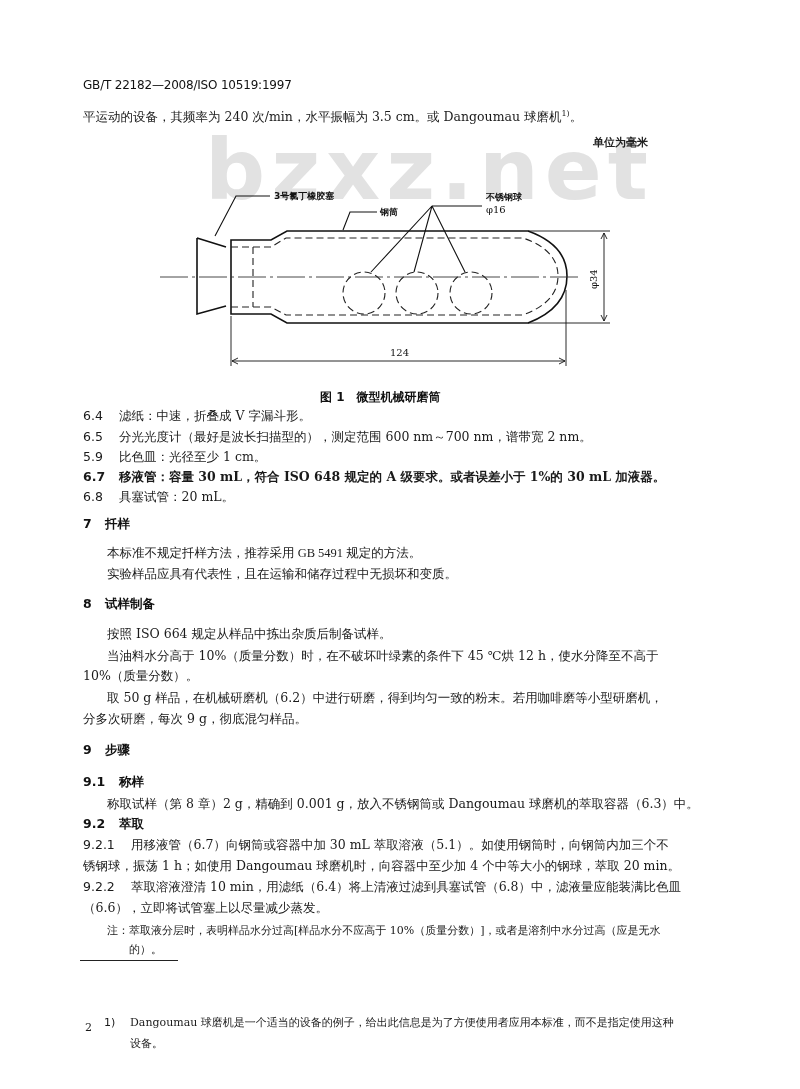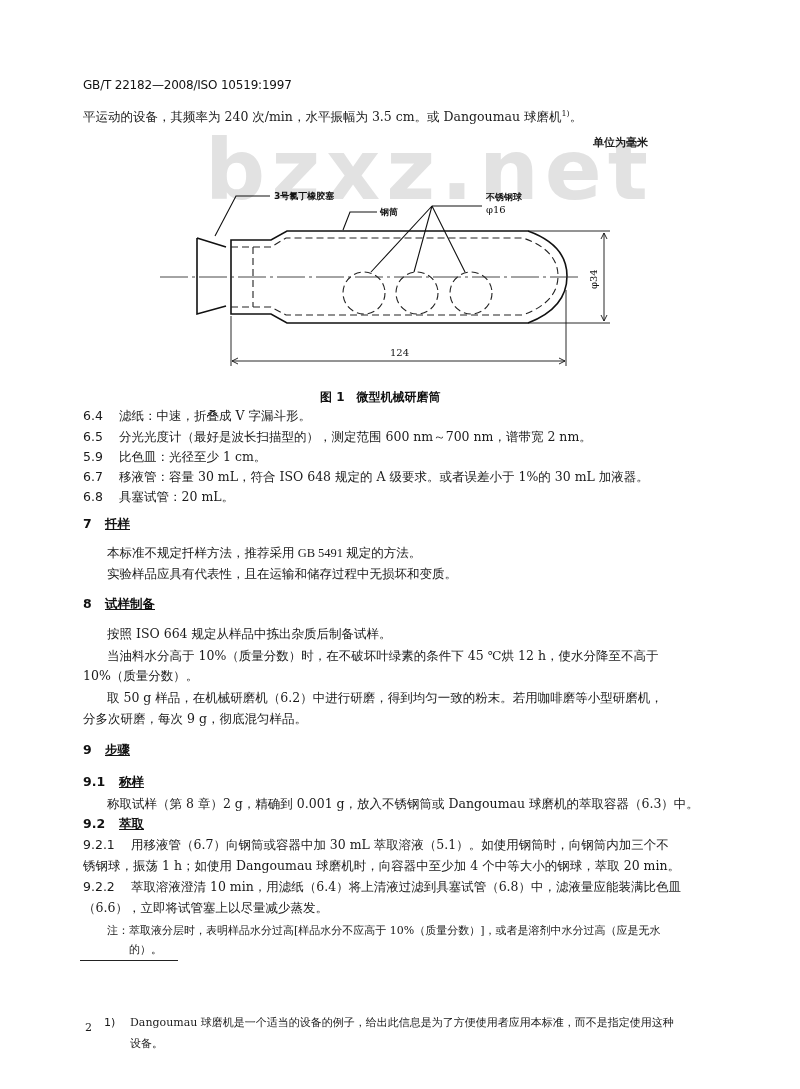--- a/index.html
+++ b/index.html
@@ -7,21 +7,21 @@
       width: 800px; height: 1089px; position: relative; overflow: hidden;
       font-family: "DejaVu Serif", "Liberation Serif", serif;
       color: #1a1a1a;
     }
     .abs { position: absolute; white-space: nowrap; }
     .header {
       left: 83px; top: 78px; font-family: "DejaVu Sans", "Liberation Sans", sans-serif;
       font-weight: normal; font-size: 12px; letter-spacing: -0.2px; color: #111;
     }
     .body-text { font-size: 12.5px; line-height: 16px; color: #1a1a1a; }
-    .heading { font-family: "DejaVu Sans", "Liberation Sans", sans-serif; font-weight: bold; font-size: 12.5px; color: #111; text-decoration: underline; }
+    .heading { font-family: "DejaVu Sans", "Liberation Sans", sans-serif; font-weight: bold; font-size: 12.5px; color: #111; }
     .num { display: inline-block; font-family: "DejaVu Sans", "Liberation Sans", sans-serif; }
     .sup { font-size: 8px; vertical-align: super; }
     .unit-note { font-size: 11px; font-weight: bold; color: #222; }
     .caption { font-family: "DejaVu Sans", "Liberation Sans", sans-serif; font-weight: bold; font-size: 12px; color: #111; }
     .note-text { font-size: 11px; color: #1a1a1a; }
     .footnote-text { font-size: 11px; color: #1a1a1a; margin-top: 40px; }
     .watermark {
       left: 205px; top: 128px;
       font-family: "DejaVu Sans", "Liberation Sans", sans-serif;
       font-weight: bold; font-size: 84px; letter-spacing: 6px;
@@ -89,21 +89,21 @@
 
 <div class="abs body-text" style="left:83px; top:408px;">
   <span class="num" style="width:36px">6.4</span><span>滤纸：中速，折叠成 V 字漏斗形。</span>
 </div>
 <div class="abs body-text" style="left:83px; top:429px;">
   <span class="num" style="width:36px">6.5</span><span>分光光度计（最好是波长扫描型的），测定范围 600 nm～700 nm，谱带宽 2 nm。</span>
 </div>
 <div class="abs body-text" style="left:83px; top:449px;">
   <span class="num" style="width:36px">5.9</span><span>比色皿：光径至少 1 cm。</span>
 </div>
-<div class="abs body-text" style="left:83px; top:469px;">
+<div class="abs body-text" style="left:83px; top:469px;font-weight:bold;">
   <span class="num" style="width:36px">6.7</span><span>移液管：容量 30 mL，符合 ISO 648 规定的 A 级要求。或者误差小于 1%的 30 mL 加液器。</span>
 </div>
 <div class="abs body-text" style="left:83px; top:489px;">
   <span class="num" style="width:36px">6.8</span><span>具塞试管：20 mL。</span>
 </div>
 
 <div class="abs heading" style="left:83px; top:516px;">
   <span class="num" style="width:22px">7</span><span>扦样</span>
 </div>
 <div class="abs body-text" style="left:107px; top:545px;font-family:Liberation Serif, serif;">本标准不规定扦样方法，推荐采用 GB 5491 规定的方法。</div>

